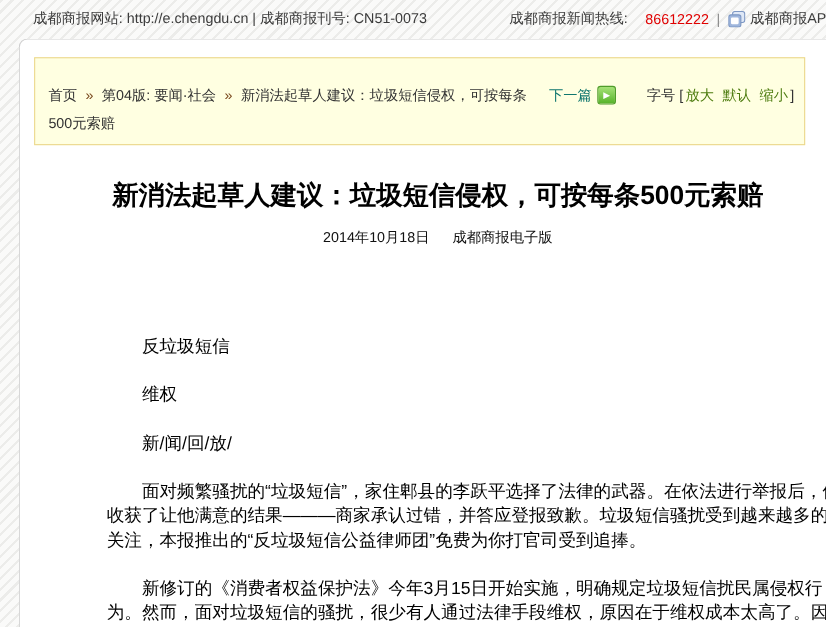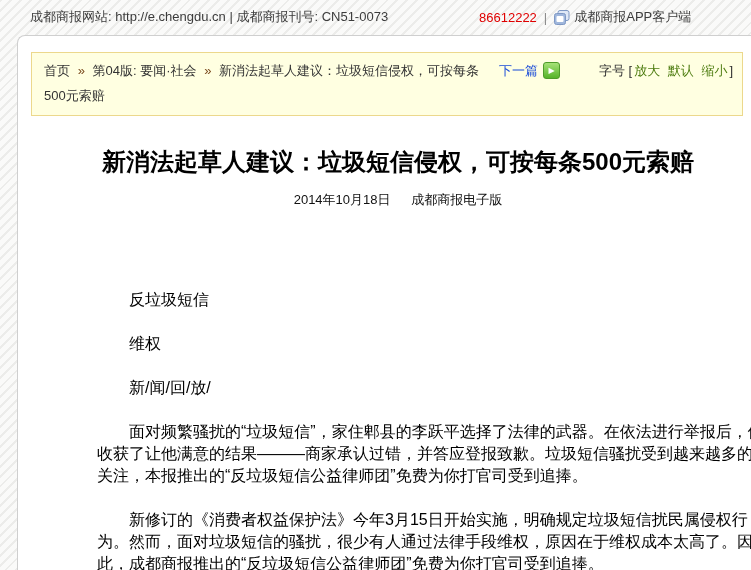--- a/index.html
+++ b/index.html
@@ -17,29 +17,29 @@
   .app-icon{display:inline-block;width:16px;height:15px;margin-right:4px;vertical-align:-2px;}
   .app-link{color:#3c3c3c;text-decoration:none;display:flex;align-items:center;}
   
   .panel{
     position:absolute;left:17px;top:35px;width:734px;height:535px;
     background:#ffffff;border-top:1px solid #cfcfcf;border-left:1px solid #cfcfcf;
     border-top-left-radius:8px;
   }
   
   .crumb-box{
-    margin:16px 9px 0 13px;background:#ffffe1;border:1px solid #ecd88c;
-    padding:5px 9px 7px 12px;font-size:13px;line-height:25px;color:#333;
+    margin:16px 20px 0 13px;background:#ffffe1;border:1px solid #ecd88c;
+    padding:21px 9px 7px 12px;font-size:13px;line-height:25px;color:#333;
     display:flex;align-items:flex-start;
   }
   .crumb{width:437px;}
   .crumb a{color:#333;text-decoration:none;}
   .crumb-sep{color:#7a4a1e;margin:0 4px;}
   .next-wrap{margin-left:18px;white-space:nowrap;display:flex;align-items:center;}
-  .next-link{color:#1d4ed8;text-decoration:none;text-align:right;}
+  .next-link{color:#0f766e;text-decoration:none;text-align:right;}
   .next-icon{
     display:inline-flex;align-items:center;justify-content:center;
     width:15px;height:15px;margin-left:5px;border:1px solid #4f9c2a;border-radius:3px;
     background:linear-gradient(#a6e277,#57b32a);color:#ffffff;font-size:8px;line-height:1;
   }
   .fontctl{margin-left:auto;white-space:nowrap;color:#333;}
   .fontctl a{color:#4d7c0f;text-decoration:none;margin:0 2px;}
   .fc-bracket{color:#333;}
   
   .article{width:760px;}
@@ -51,20 +51,21 @@
   .dateline .src{margin-left:1.6em;margin-top:48px;}
   .article-body{margin:80px 0 0 79px;width:681px;font-size:16px;line-height:22px;color:#000;}
   .article-body p{margin:0 0 22px 0;text-indent:2em;}
 </style>
 </head>
 <body>
 
 <div class="topbar">
   <div class="topbar-left">成都商报网站: http://e.chengdu.cn | 成都商报刊号: CN51-0073</div>
   <div class="topbar-right">
+    <span>成都商报新闻热线:</span>
     <span class="hotline-number">86612222</span>
     <span class="tb-sep">|</span>
     <a class="app-link" href="#">
       <span class="app-icon">
         <svg width="16" height="15" viewBox="0 0 16 15">
           <rect x="4" y="0.5" width="11" height="10" rx="2" fill="#dfe8f6" stroke="#7e98c4"></rect>
           <rect x="0.5" y="3.5" width="11" height="11" rx="2" fill="#9fb6dc" stroke="#7e98c4"></rect>
           <rect x="2.5" y="6" width="7" height="6" rx="1" fill="#ffffff"></rect>
         </svg>
       </span>

